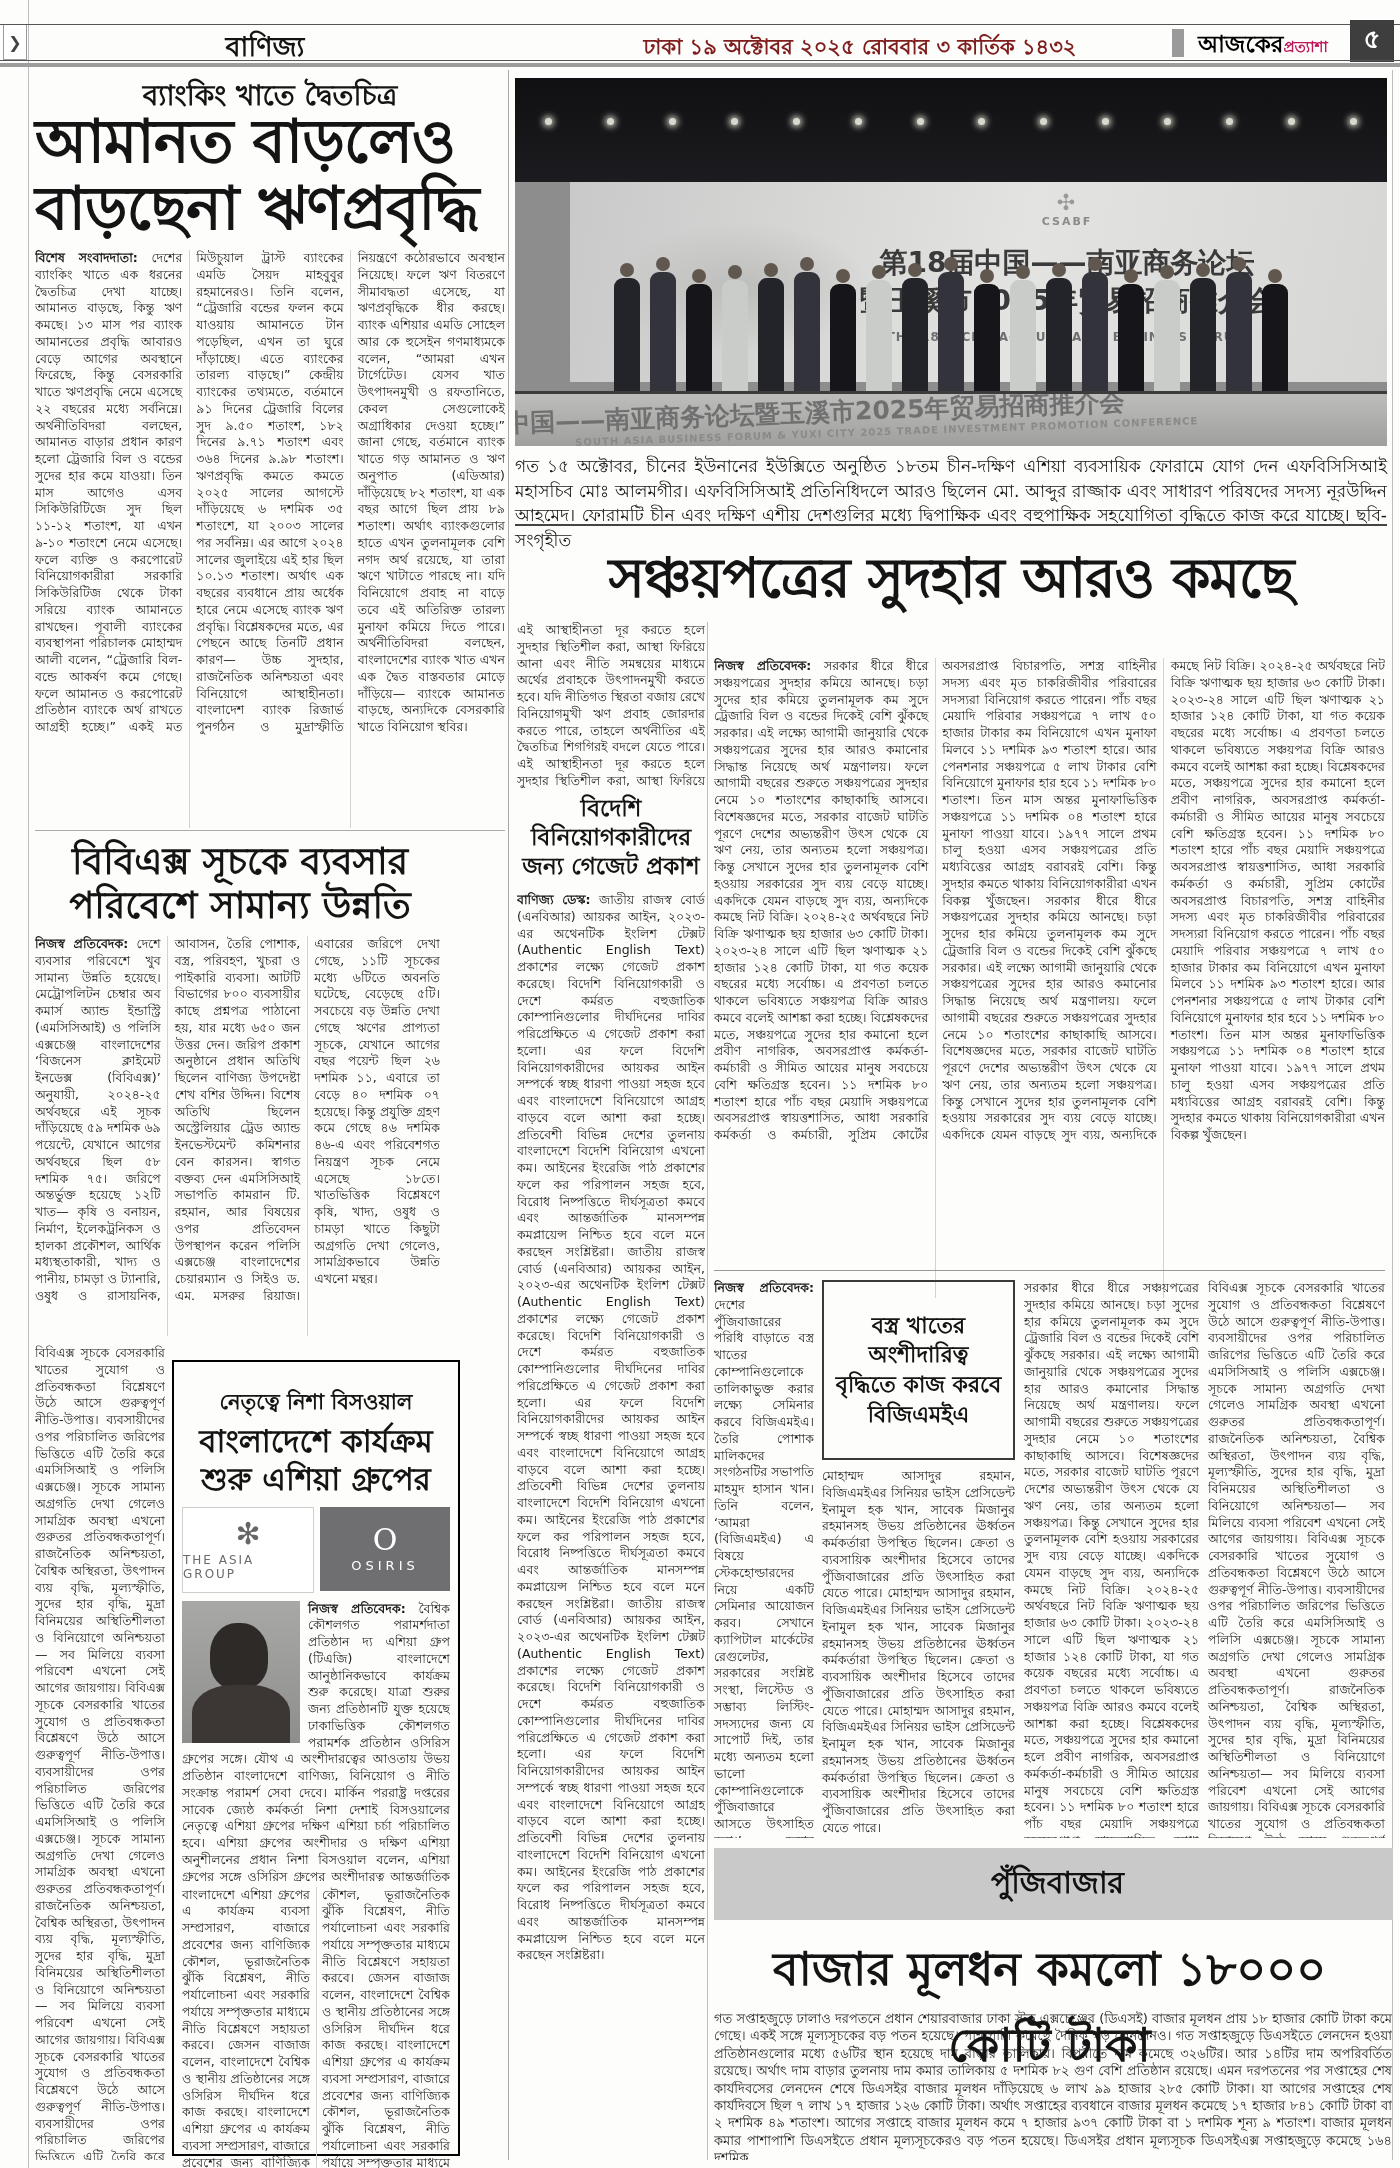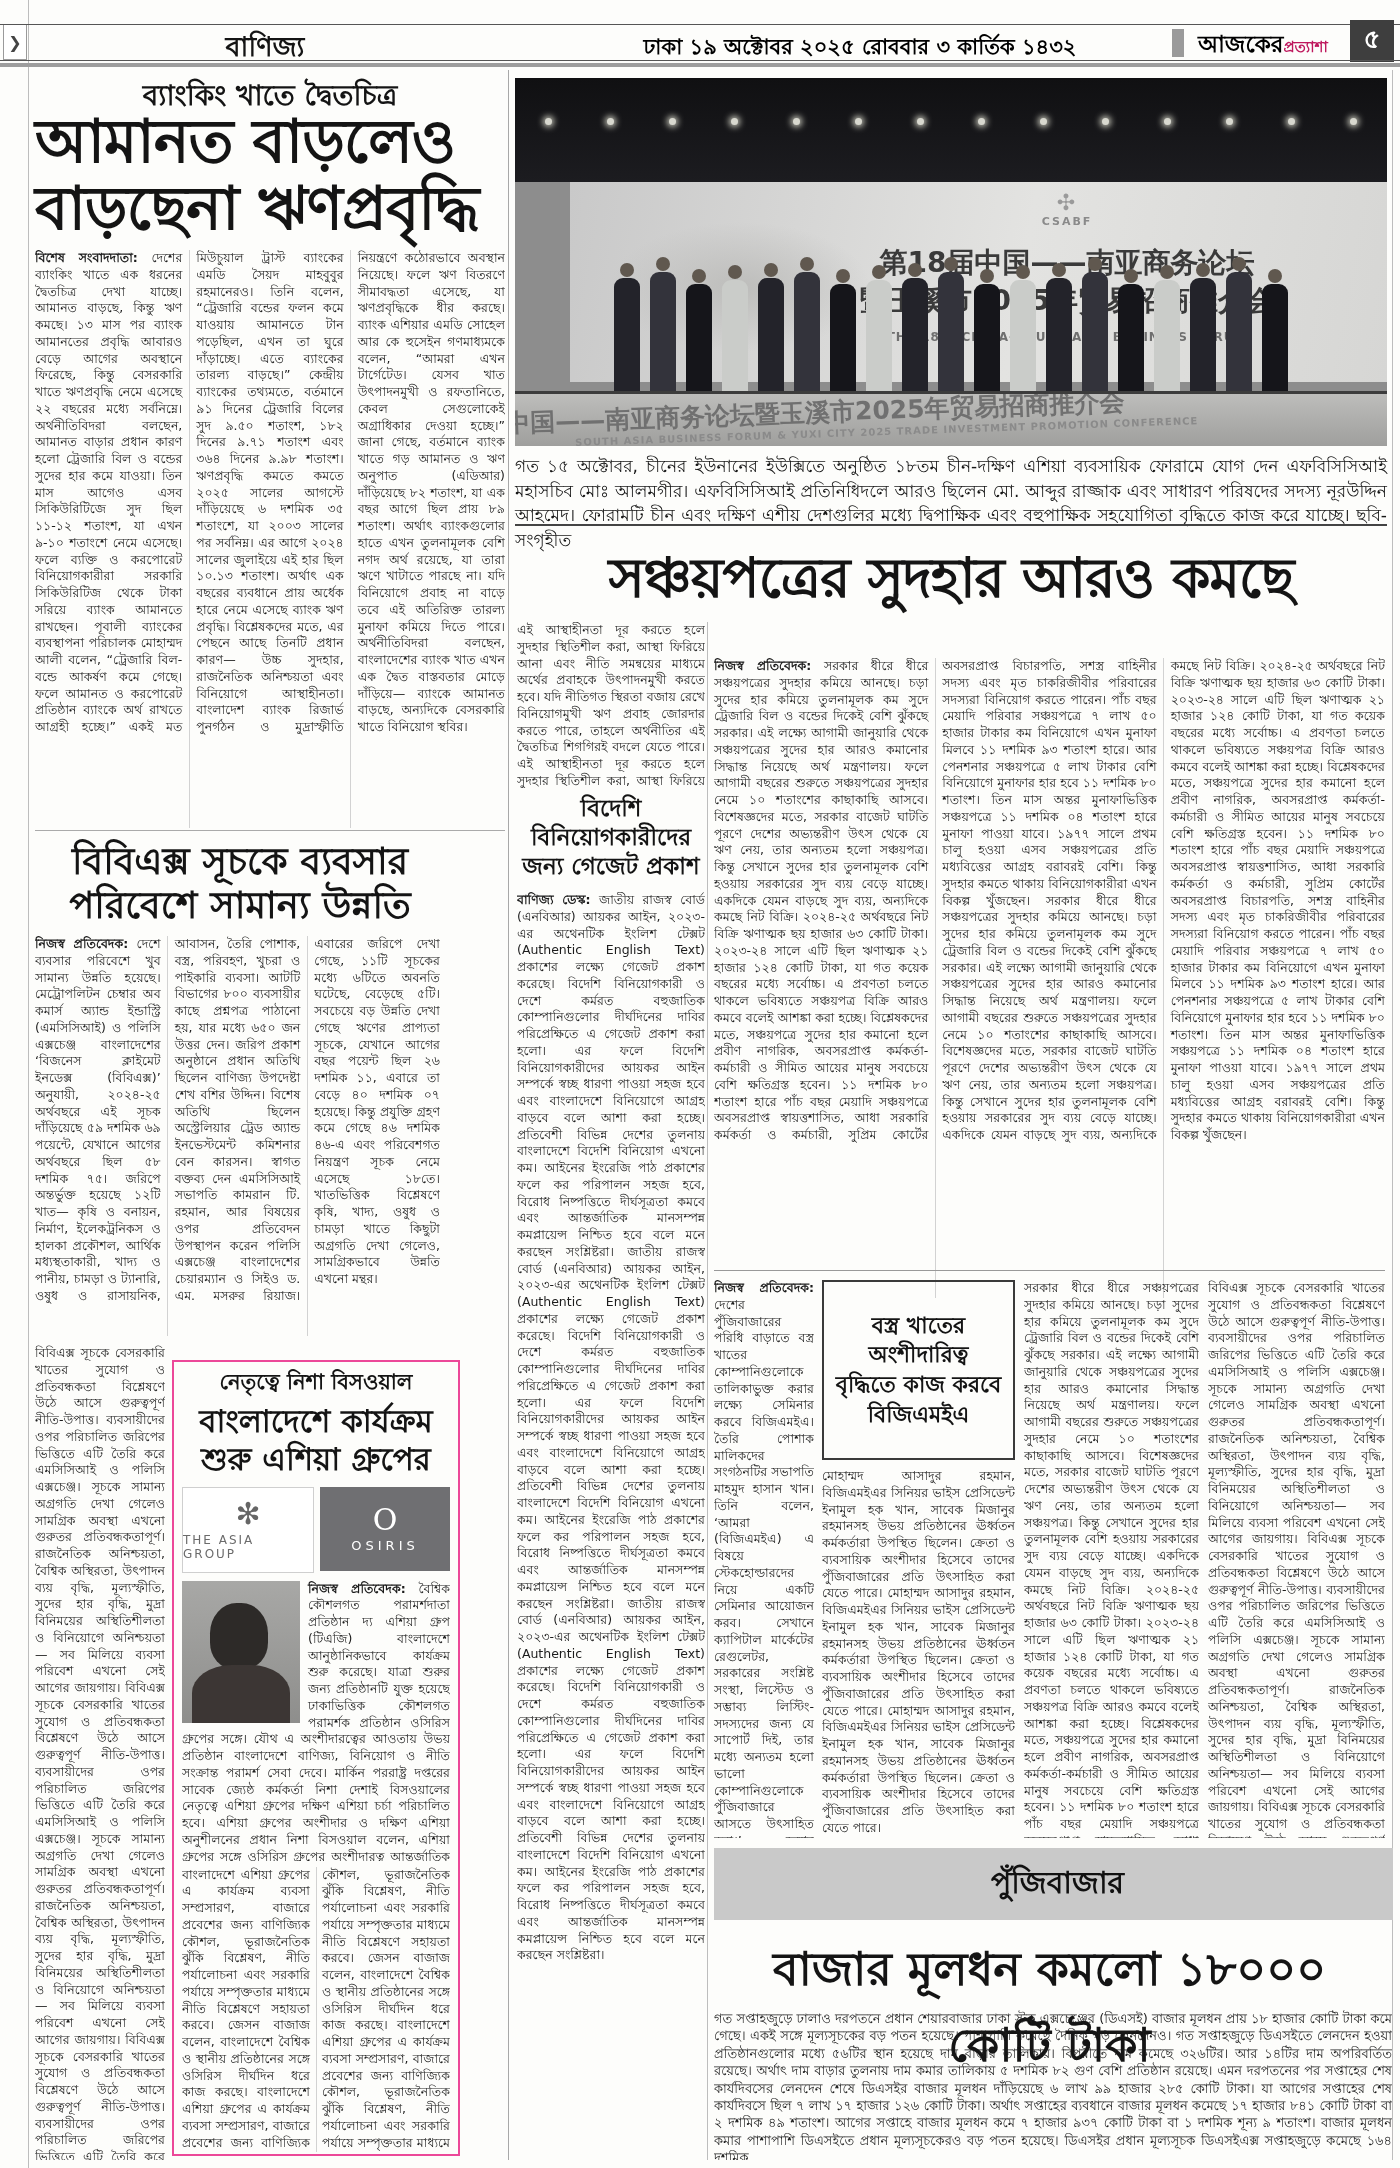--- a/index.html
+++ b/index.html
@@ -9,21 +9,21 @@
   .hr{position:absolute;background:#888;height:1px;}
   .vr{position:absolute;background:#bdbdbd;width:1px;}
   .just{ text-align:justify; }
   .body-txt{font-size:12.5px;line-height:1.34;color:#1c1c1c;overflow:hidden;}
   .body-txt b{font-weight:bold;}
   .cols3{column-count:3;column-gap:14px;column-rule:1px solid #d2d2d2;height:100%;}
   .cols2{column-count:2;column-gap:12px;column-rule:1px solid #d2d2d2;height:100%;}
   .center{text-align:center;}
   
   .mast-section{font-size:27px;font-weight:bold;}
-  .mast-date{font-size:21px;font-weight:bold;color:#000000;}
+  .mast-date{font-size:21px;font-weight:bold;color:#7f1d1d;}
   .logo-black{font-size:23px;font-weight:bold;color:#000000;}
   .logo-red{font-size:15px;font-weight:bold;color:#be185d;}
   .pagebox{background:#3e3e3e;color:#fff;font-size:26px;font-weight:bold;
            display:flex;align-items:center;justify-content:center;}
   
   .kicker{font-size:28px;font-weight:bold;}
   .h-main{font-size:60px;line-height:1.12;font-weight:bold;letter-spacing:-1px;}
   .h-sav{font-size:55px;font-weight:bold;letter-spacing:-1px;}
   .h-bbx{font-size:37px;line-height:1.2;font-weight:bold;}
   .h-gaz{font-size:23px;line-height:1.25;font-weight:bold;}
@@ -54,21 +54,21 @@
   .person.p2{background:#15151a;height:112px;}
   .person.p3{background:#caccc9;height:116px;}
   .stage-strip{position:absolute;bottom:0;left:0;right:0;height:52px;overflow:hidden;
                background:linear-gradient(#bdbdbb,#9f9f9d);border-top:3px solid #3c3c3c;}
   .strip-cn{position:absolute;left:-10px;top:2px;white-space:nowrap;transform:rotate(-2deg);
             color:#707070;font-weight:bold;font-size:25px;}
   .strip-en{position:absolute;left:60px;top:32px;white-space:nowrap;transform:rotate(-2deg);
             color:#8a8a8a;font-weight:bold;font-size:10px;letter-spacing:1px;}
   .caption{font-size:17px;line-height:1.45;color:#161616;}
   
-  #asia-box{border:2px solid #ec4899;padding:4px 8px;}
+  #asia-box{border:2px solid #000000;padding:24px 8px;}
   .logo-tile{height:84px;display:flex;flex-direction:column;align-items:center;justify-content:center;}
   .tile-asia{background:#fff;border:1px solid #cfcfcf;color:#555;}
   .tile-asia .glyph{font-size:30px;line-height:1;color:#666;}
   .tile-asia .lbl{font-size:12px;letter-spacing:2px;color:#6b6b6b;margin-top:4px;}
   .tile-osiris{background:#6f6f72;color:#fff;}
   .tile-osiris .glyph{font-size:30px;line-height:1;font-family:"DejaVu Serif","Liberation Serif",serif;}
   .tile-osiris .lbl{font-size:13px;letter-spacing:4px;margin-top:3px;}
   .portrait{width:118px;height:142px;background:linear-gradient(#a8a8a6,#8e8e8c);position:relative;overflow:hidden;float:left;margin:0 8px 4px 0;}
   .portrait:before{content:"";position:absolute;left:28px;top:22px;width:58px;height:66px;border-radius:46% 46% 40% 40%;background:#2d2a28;}
   .portrait:after{content:"";position:absolute;left:10px;top:84px;width:98px;height:70px;border-radius:40% 40% 0 0;background:#3c3634;}

